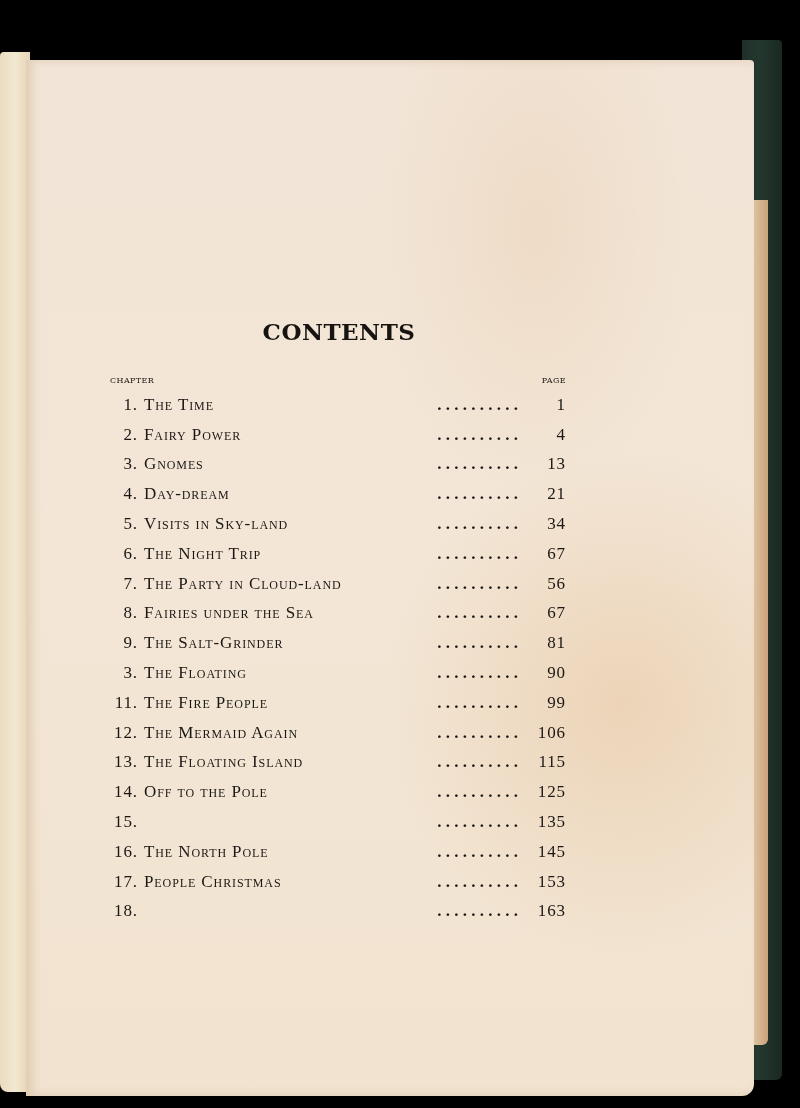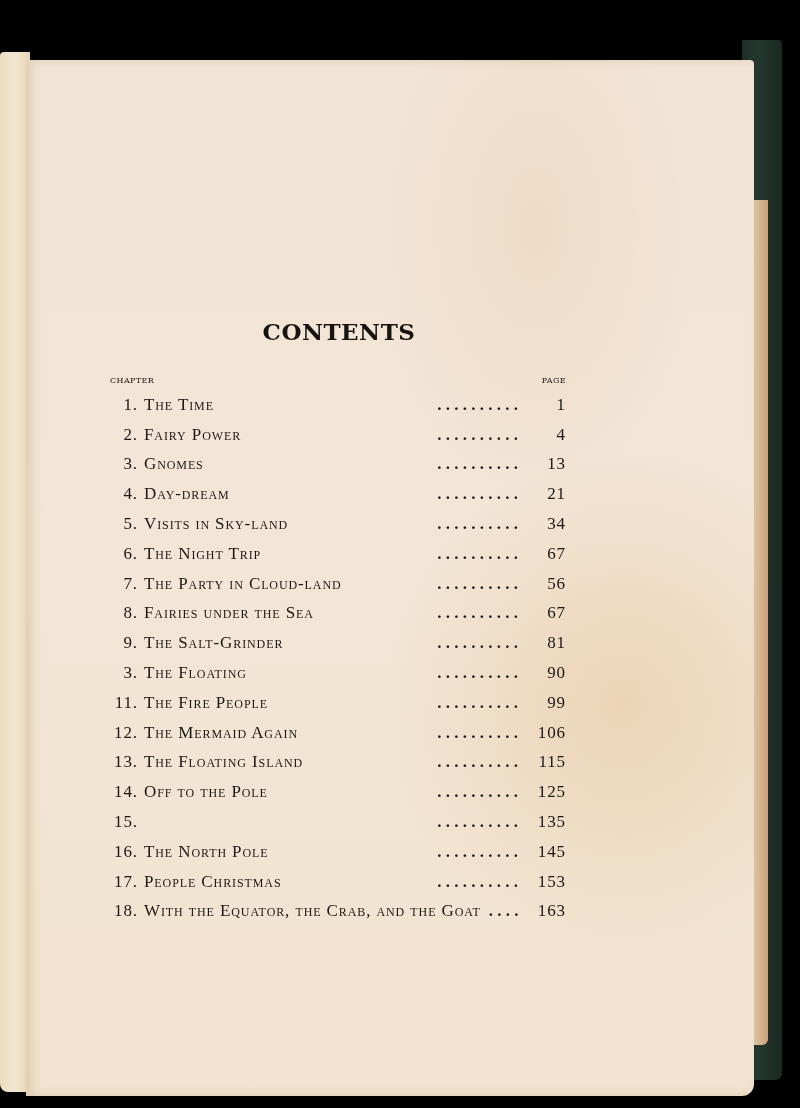--- a/index.html
+++ b/index.html
@@ -179,18 +179,17 @@
     <span class="pg">145</span>
   </li>
       <li class="row">
     <span class="num">17.</span>
     <span class="ttl">People Christmas</span>
     <span class="leader">.         .         .         .         .         .         .         .         .         .</span>
     <span class="pg">153</span>
   </li>
       <li class="row">
     <span class="num">18.</span>
-    <span class="ttl">With the Equator, the Crab, and the Goat</span>
     <span class="leader">.         .         .         .         .         .         .         .         .         .</span>
     <span class="pg">163</span>
   </li>
     </ul>
 </div>
 
 </body></html>

